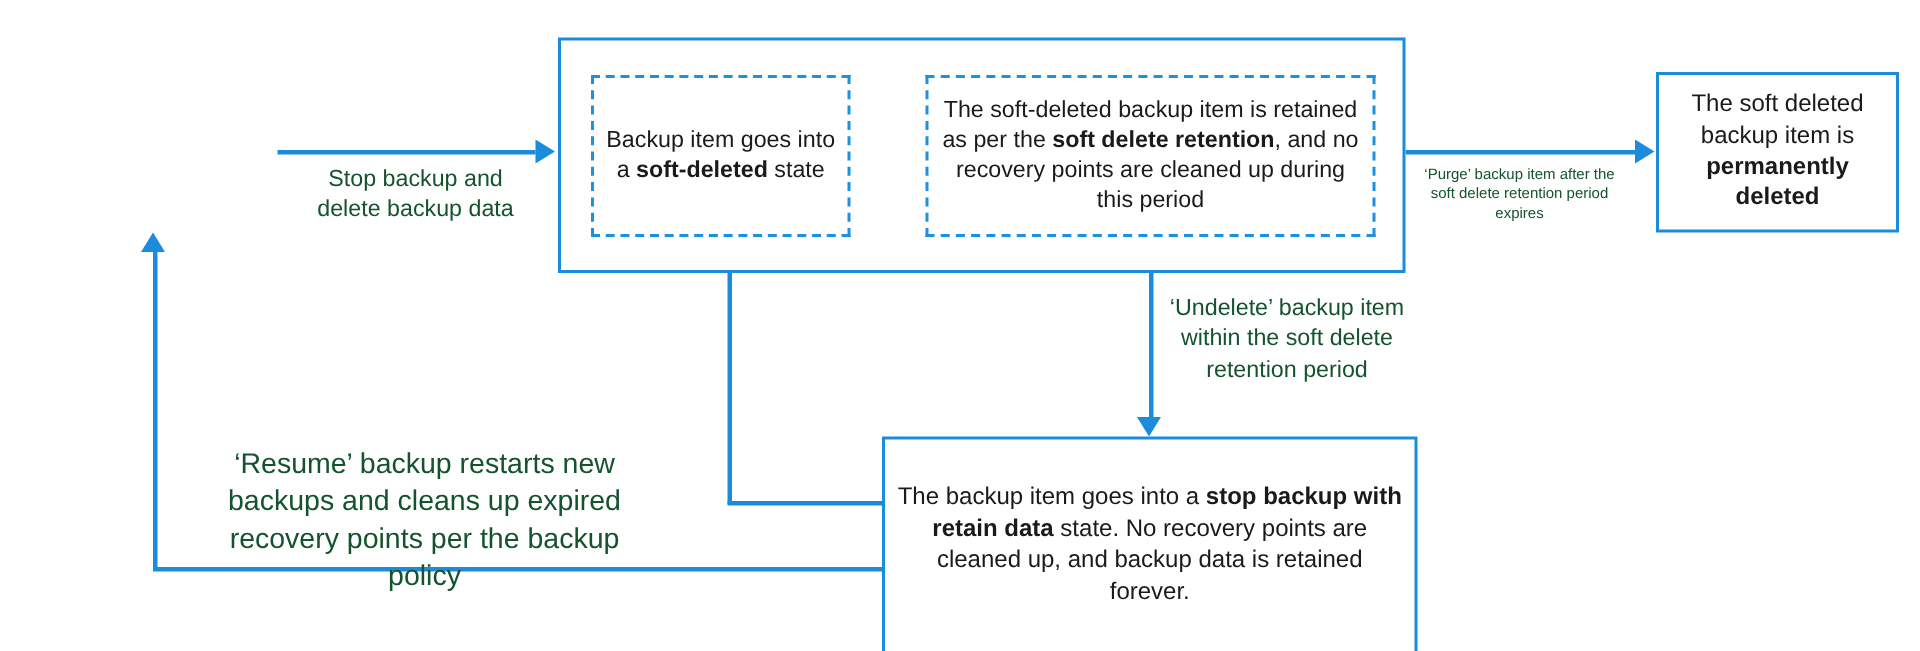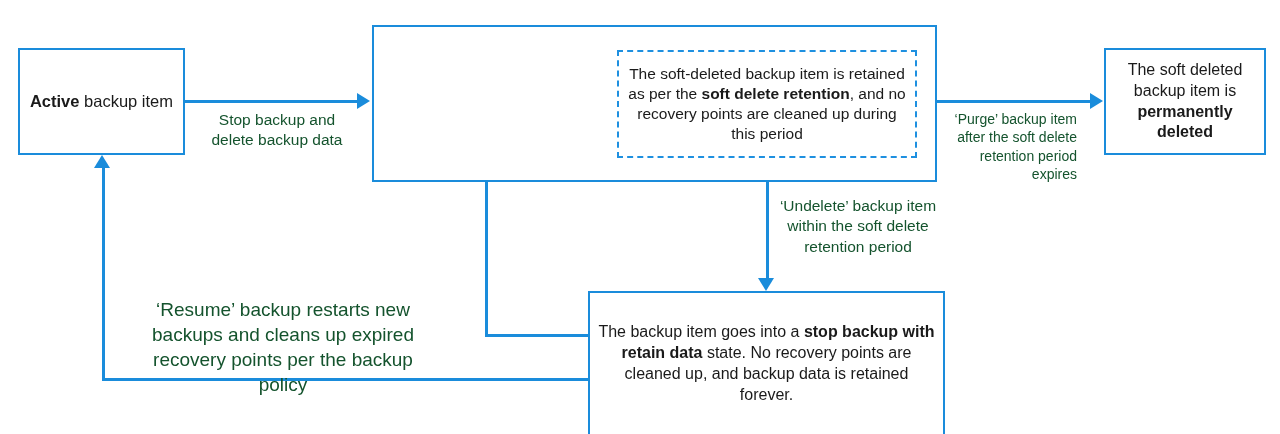--- a/index.html
+++ b/index.html
@@ -81,28 +81,28 @@
   <div class="arrow-d" style="left:758px;top:278px;"></div>
 
   <div class="hline" style="left:485px;top:334px;width:105px;"></div>
   <div class="vline" style="left:485px;top:175px;height:161px;"></div>
   <div class="arrow-u" style="left:477px;top:162px;"></div>
 
   <div class="hline" style="left:102px;top:378px;width:488px;"></div>
   <div class="vline" style="left:102px;top:168px;height:212px;"></div>
   <div class="arrow-u" style="left:94px;top:155px;"></div>
 
-  <div class="box" style="left:18px;top:48px;width:167px;height:107px;font-size:16.5px;">
-    <span>
-      <b>Active</b><span> backup item</span>
-    </span>
-  </div>
 
   <div class="box plain-container" style="left:372px;top:25px;width:565px;height:157px;"></div>
 
+  <div class="box dashed" style="left:394px;top:50px;width:173px;height:108px;font-size:15.5px;">
+    <span>
+      <span>Backup item goes into a </span><b>soft-deleted</b><span> state</span>
+    </span>
+  </div>
 
   <div class="box" style="left:1104px;top:48px;width:162px;height:107px;font-size:16px;">
     <span>
       <span>The soft deleted backup item is </span><b>permanently deleted</b>
     </span>
   </div>
 
   <div class="box dashed" style="left:617px;top:50px;width:300px;height:108px;font-size:15.5px;">
     <span>
       <span>The soft-deleted backup item is retained as per the </span><b>soft delete retention</b><span>, and no recovery points are cleaned up during this period</span>
@@ -110,20 +110,20 @@
   </div>
 
   <div class="box" style="left:588px;top:291px;width:357px;height:146px;font-size:16px;">
     <span>
       <span>The backup item goes into a </span><b>stop backup with retain data</b><span> state. No recovery points are cleaned up, and backup data is retained forever.</span>
     </span>
   </div>
 
   <div class="label" style="left:197px;top:110px;width:160px;font-size:15.5px;">Stop backup and delete  backup data</div>
 
-  <div class="label" style="left:949px;top:110px;width:128px;font-size:14px;text-align:right;">‘Purge’ backup item after the soft delete retention period expires</div>
+  <div class="label" style="left:949px;top:110px;width:128px;font-size:10px;">‘Purge’ backup item after the soft delete retention period expires</div>
 
   <div class="label" style="left:778px;top:196px;width:160px;font-size:15.5px;">‘Undelete’ backup item within the soft delete retention period</div>
 
 
   <div class="label" style="left:128px;top:297px;width:310px;font-size:19px;">‘Resume’ backup restarts new backups and cleans up expired recovery points per the backup policy</div>
 
 </div>
 
 </body></html>

